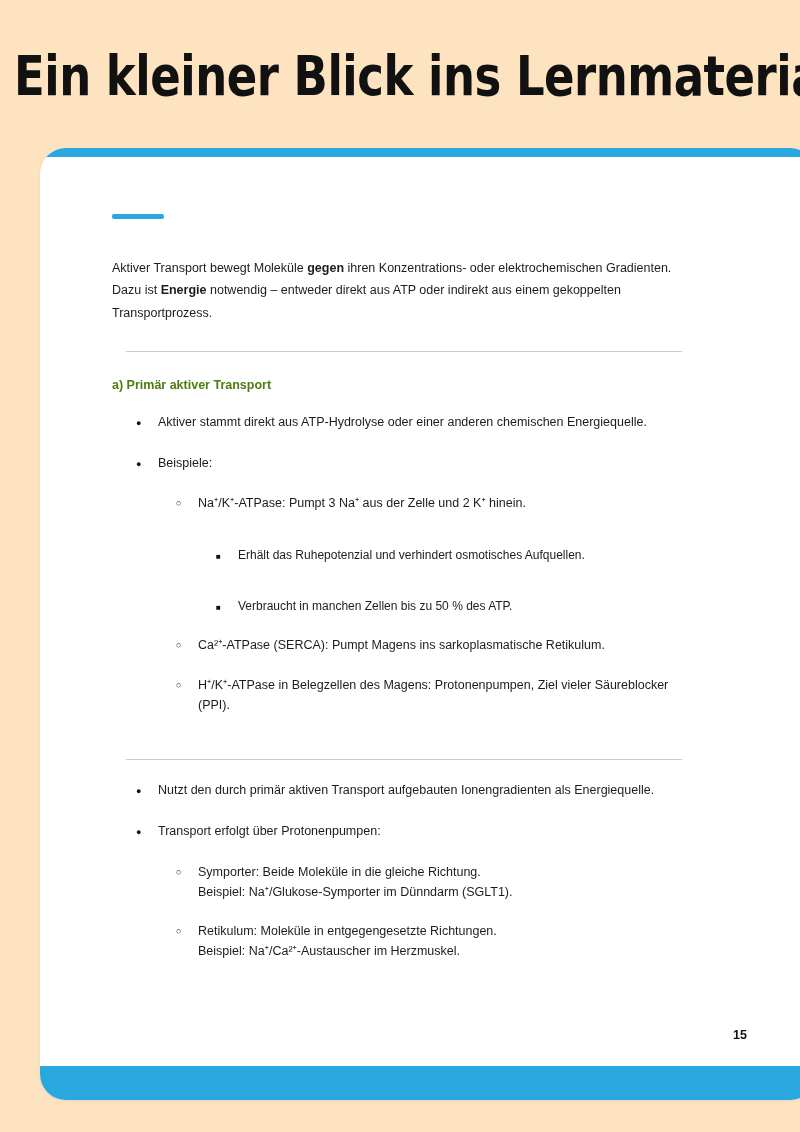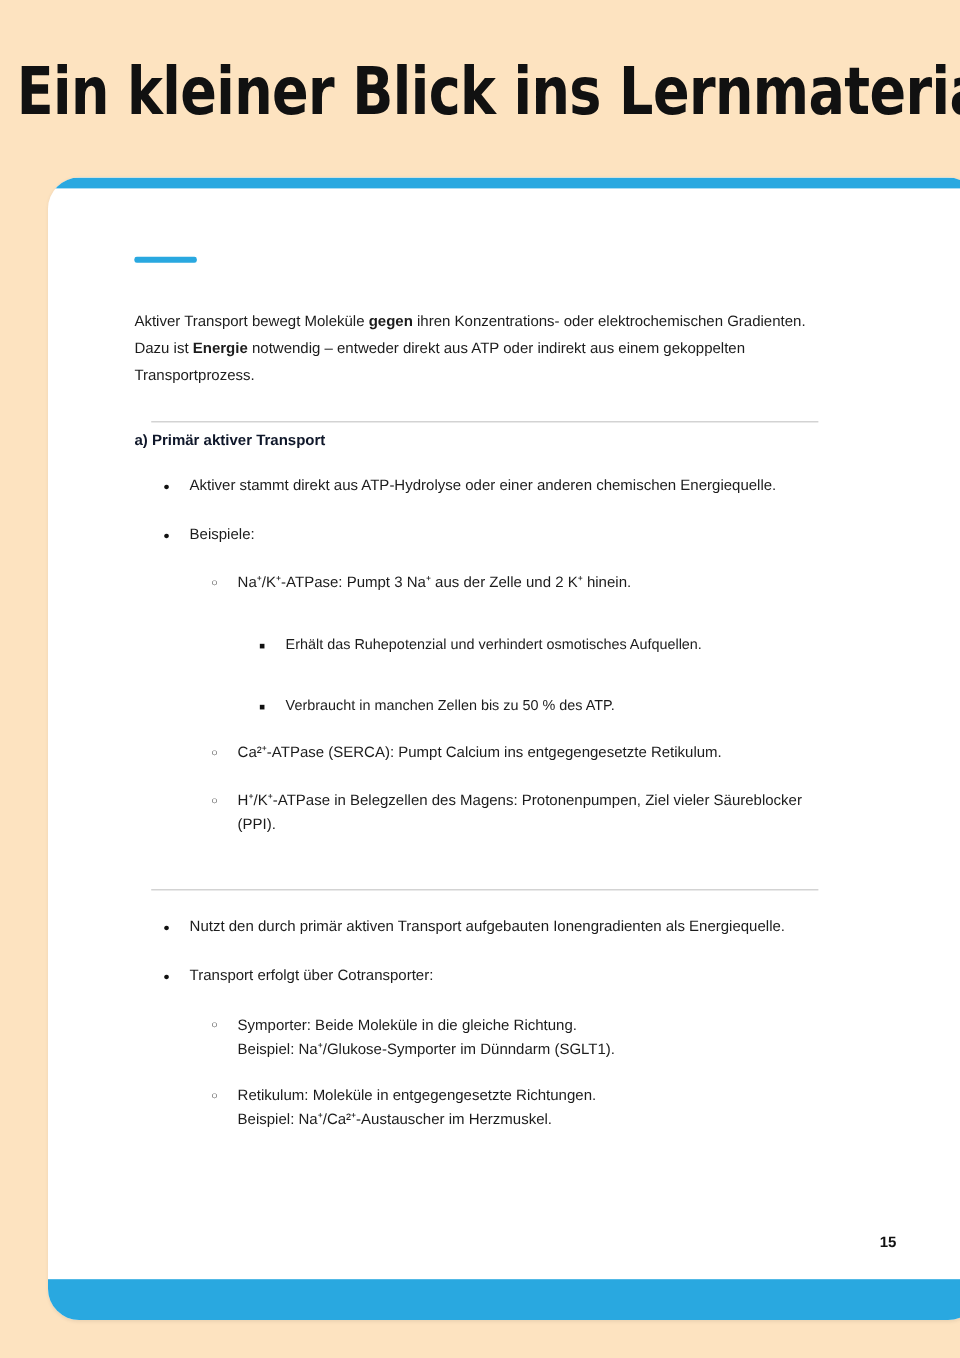--- a/index.html
+++ b/index.html
@@ -88,22 +88,22 @@
   hr.sep {
     border: none;
     border-top: 1px solid #c9c9c9;
     margin: 27px 0 0 14px;
     width: 556px;
   }
 
   .sec-title {
     font-size: 12.5px;
     font-weight: bold;
-    color: #0f172a;
-    margin-top: 8px;
+    color: #4d7c0f;
+    margin-top: 26px;
   }
 
   ul.lvl1, ul.lvl2, ul.lvl3 {
     margin: 0;
     padding: 0;
     list-style: none;
   }
   ul.lvl1 > li {
     position: relative;
     padding-left: 46px;
@@ -195,38 +195,38 @@
           <span>Beispiele:</span>
           <ul class="lvl2">
             <li>
               <b>Na⁺/K⁺-ATPase</b><span>: Pumpt 3 Na⁺ aus der Zelle und 2 K⁺ hinein.</span>
               <ul class="lvl3">
                 <li><span>Erhält das Ruhepotenzial und verhindert osmotisches Aufquellen.</span></li>
                 <li><span>Verbraucht in manchen Zellen bis zu 50 % des ATP.</span></li>
               </ul>
             </li>
             <li>
-              <b>Ca²⁺-ATPase (SERCA)</b><span>: Pumpt Calcium ins entgegengesetzte Retikulum.</span>
+              <b>Ca²⁺-ATPase (SERCA)</b><span>: Pumpt Magens ins sarkoplasmatische Retikulum.</span>
             </li>
             <li>
               <b>H⁺/K⁺-ATPase</b><span> in Belegzellen des Magens: Protonenpumpen, Ziel vieler Säureblocker (PPI).</span>
             </li>
           </ul>
         </li>
       </ul>
 
       <hr class="sep" style="margin-top:44px">
 
 
       <ul class="lvl1">
         <li>
           <span>Nutzt den durch primär aktiven Transport aufgebauten Ionengradienten als Energiequelle.</span>
         </li>
         <li>
-          <span>Transport erfolgt über </span><b>Cotransporter</b><span>:</span>
+          <span>Transport erfolgt über </span><b>Protonenpumpen</b><span>:</span>
           <ul class="lvl2">
             <li>
               <b>Symporter</b><span>: Beide Moleküle in die gleiche Richtung.</span>
               <span class="sub-line">Beispiel: Na⁺/Glukose-Symporter im Dünndarm (SGLT1).</span>
             </li>
             <li>
               <b>Retikulum</b><span>: Moleküle in entgegengesetzte Richtungen.</span>
               <span class="sub-line">Beispiel: Na⁺/Ca²⁺-Austauscher im Herzmuskel.</span>
             </li>
           </ul>

